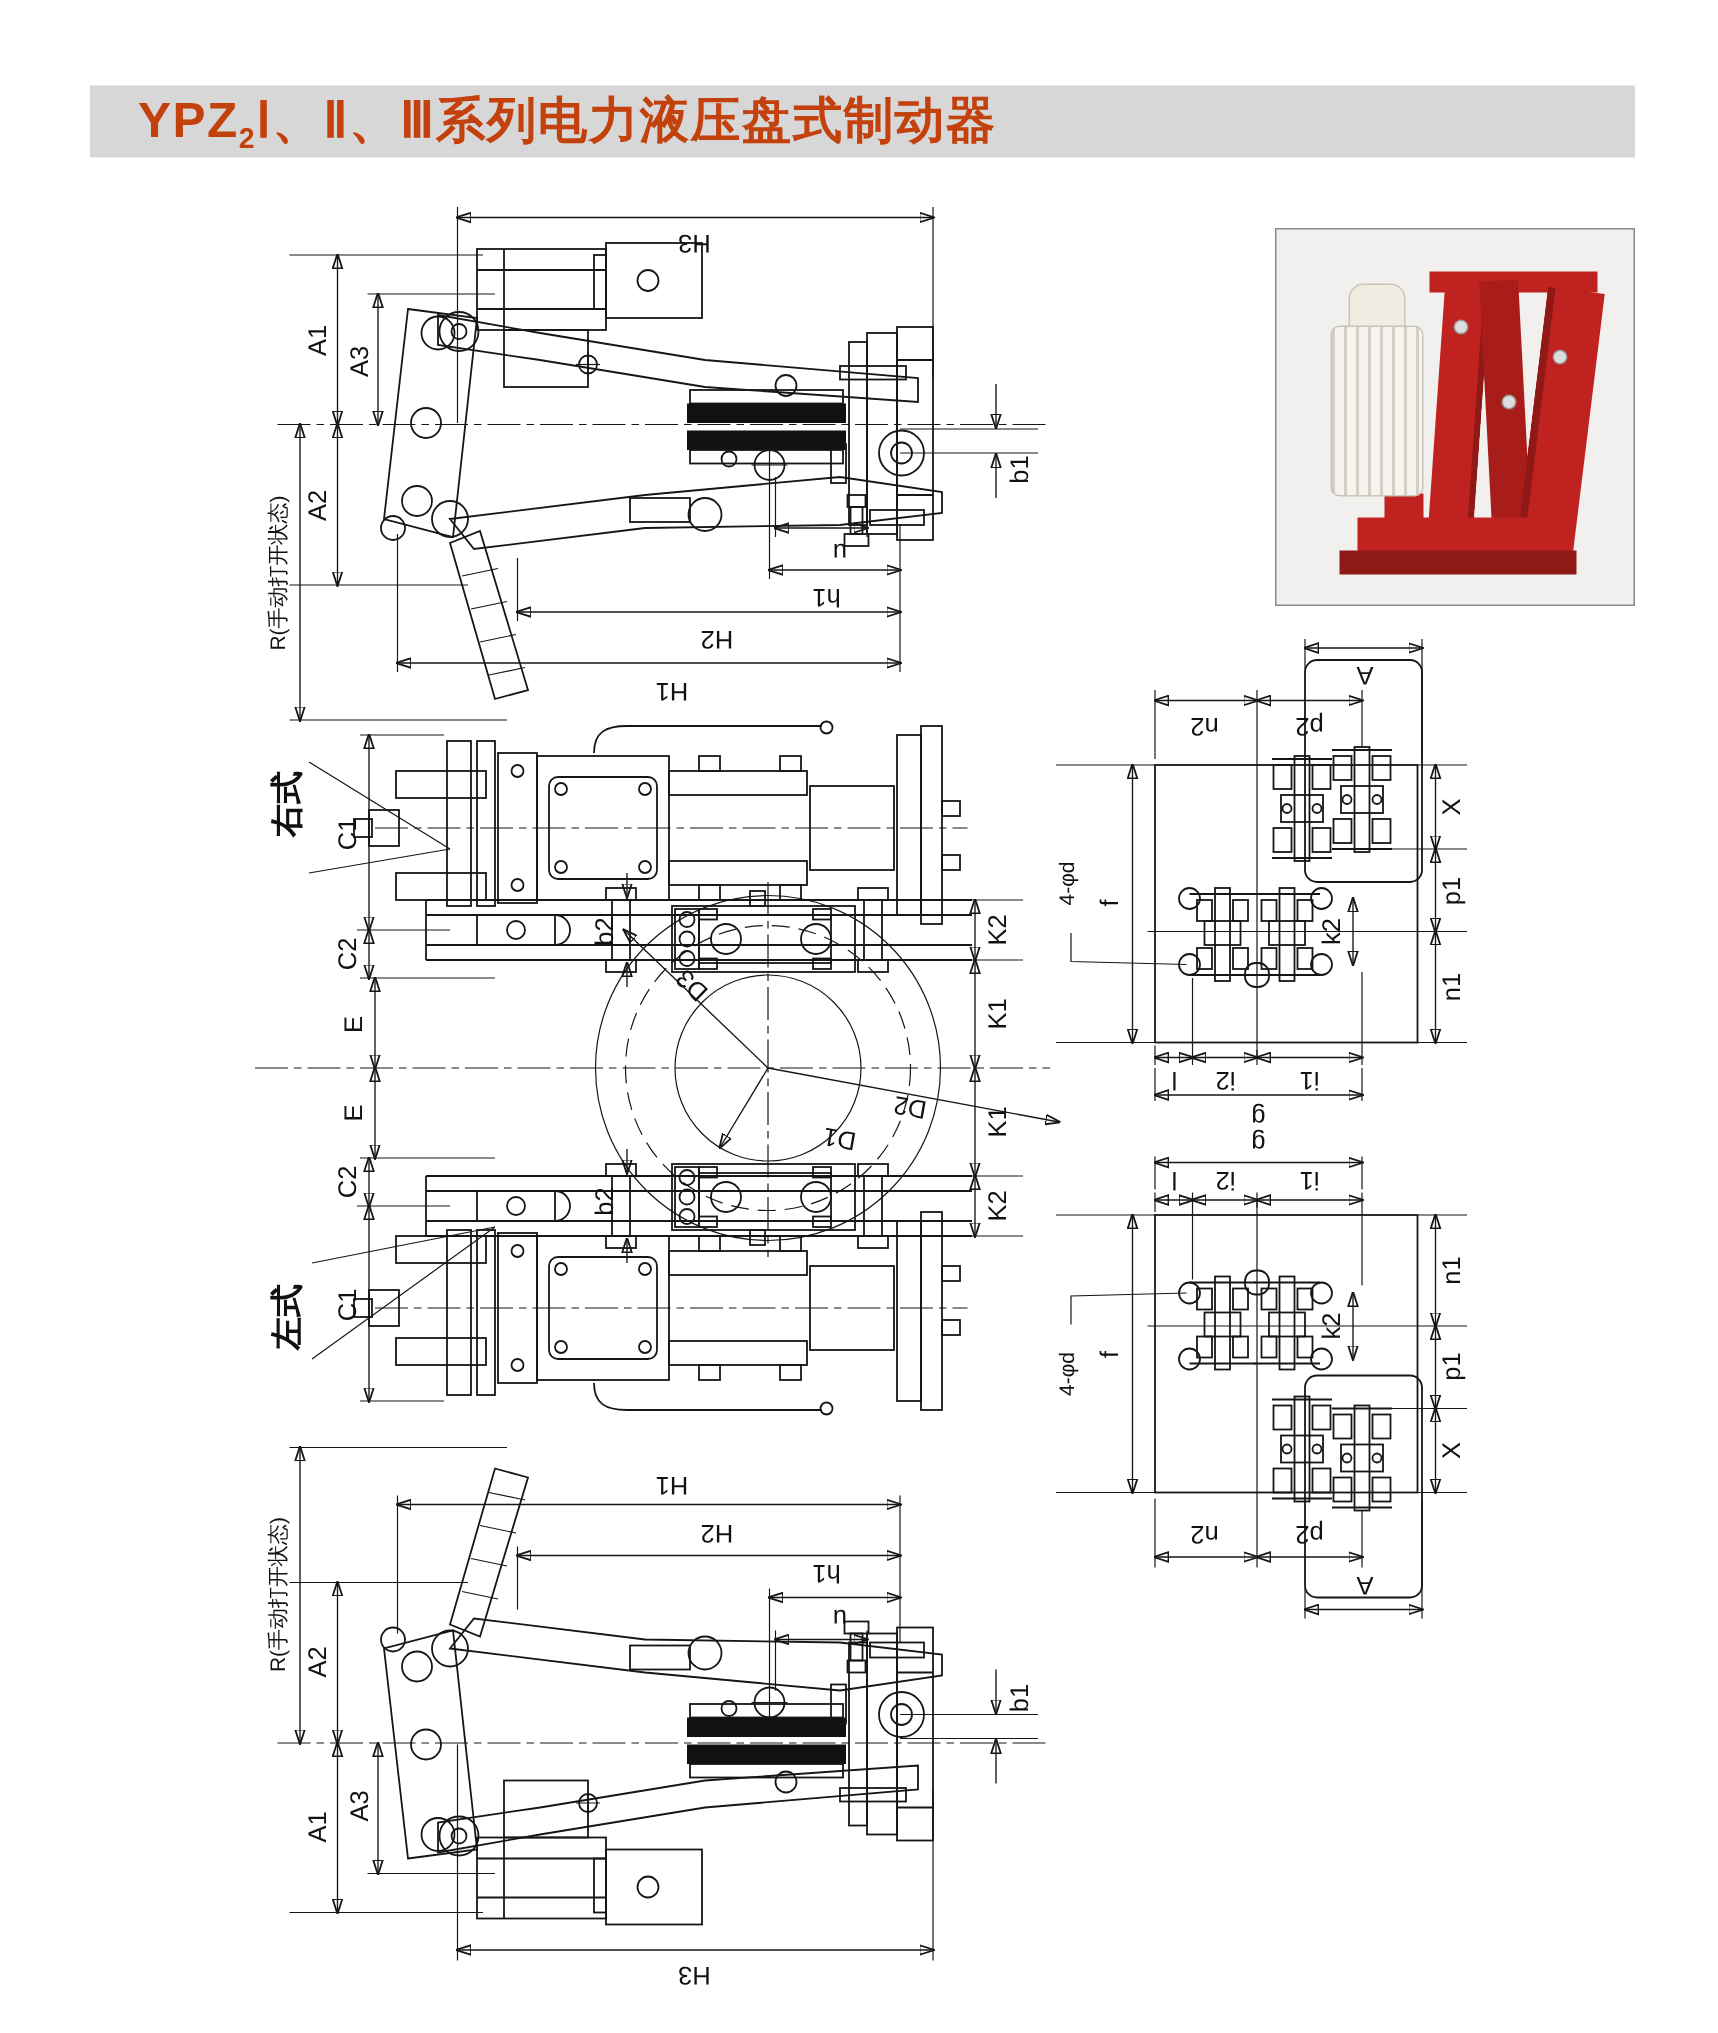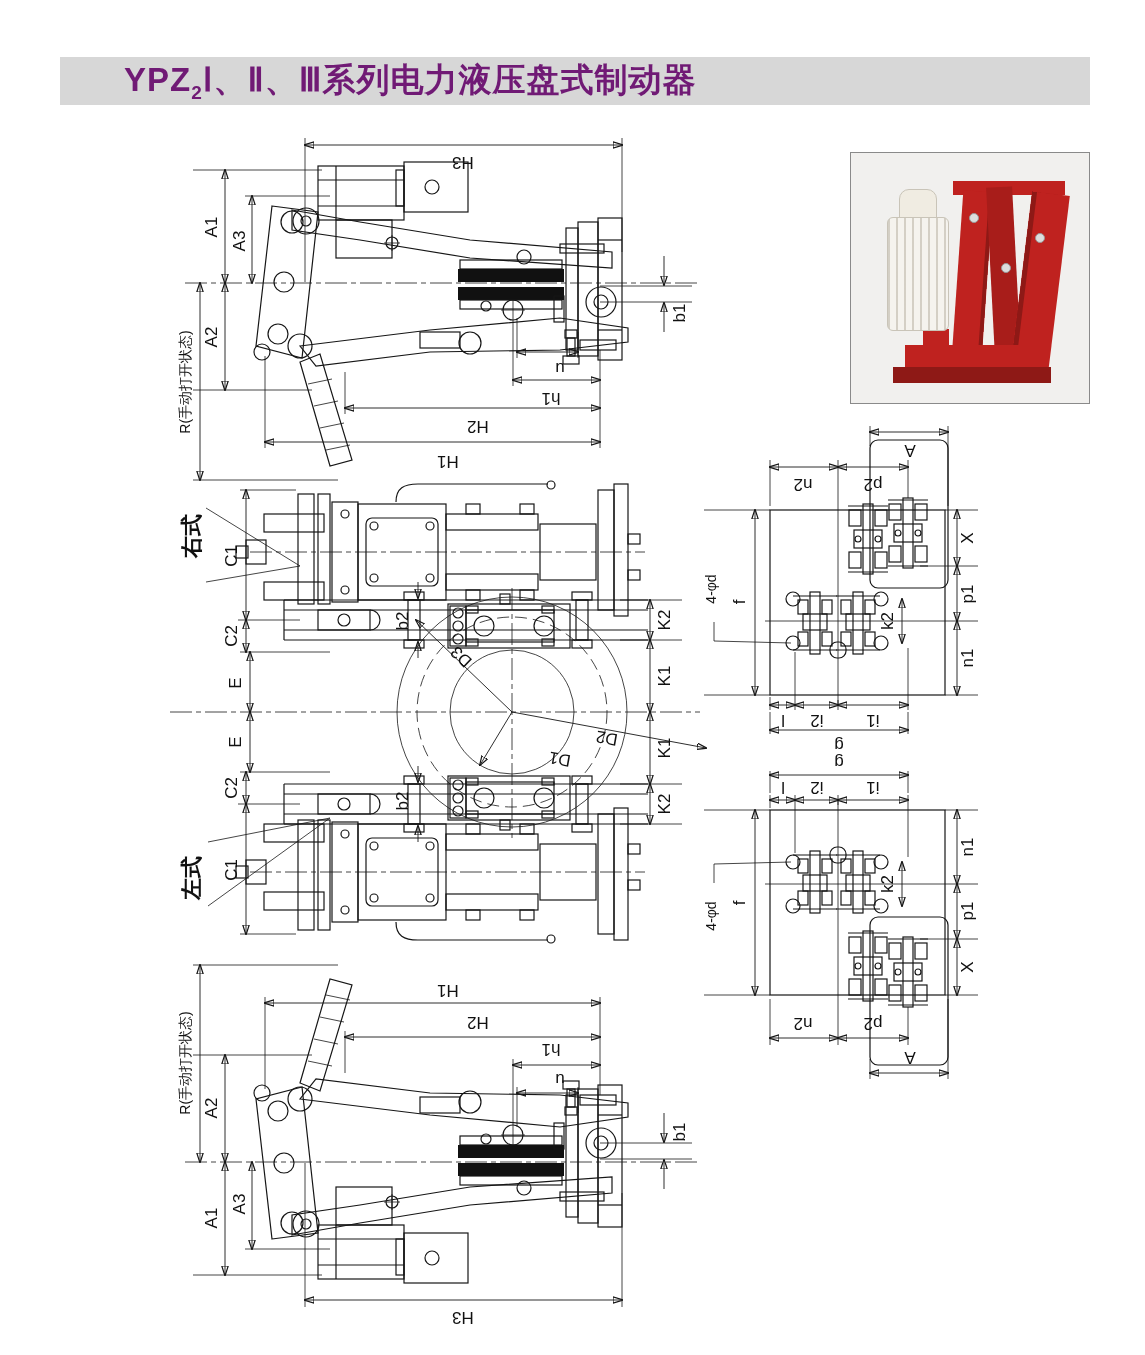--- a/index.html
+++ b/index.html
@@ -5,21 +5,21 @@
   :root{
     --title_bg:#d7d7d7; --ink:#161616; --paper:#ffffff;
     --photo_bg:#f1f0ee; --photo_border:#8a8a8a;
     --brake_red:#bf221f; --brake_red_dark:#8e1916; --thruster_white:#f5f3ee;
   }
   html,body{margin:0;padding:0;background:#fff;}
   .page{position:relative;width:1145px;height:1355px;background:var(--paper);overflow:hidden;
         font-family:"Liberation Sans",sans-serif;}
   .titlebar{position:absolute;left:60px;top:57px;width:1030px;height:48px;background:var(--title_bg);
             display:flex;align-items:center;}
-  .titlebar .t{margin-left:64px;font-size:33px;font-weight:700;color:#701a75;letter-spacing:1px;white-space:nowrap;}
+  .titlebar .t{margin-left:32px;font-size:33px;font-weight:700;color:#c2410c;letter-spacing:1px;white-space:nowrap;}
   .titlebar sub{font-size:19px;font-weight:700;}
   svg{position:absolute;left:0;top:0;}
   svg .ln,svg line,svg rect,svg circle,svg path{stroke:var(--ink);fill:none;stroke-width:1.2;}
   svg .thin{stroke-width:0.8;}
   svg .cl{stroke-width:0.8;stroke-dasharray:22 4 5 4;}
   svg .dim{stroke-width:0.9;marker-start:url(#ar);marker-end:url(#ar);}
   svg .ae{stroke-width:0.9;marker-end:url(#ar);}
   svg .fill{fill:#111;stroke:none;}
   svg text{font-family:"Liberation Sans",sans-serif;font-size:17px;fill:#111;stroke:none;
            text-anchor:middle;dominant-baseline:middle;}

